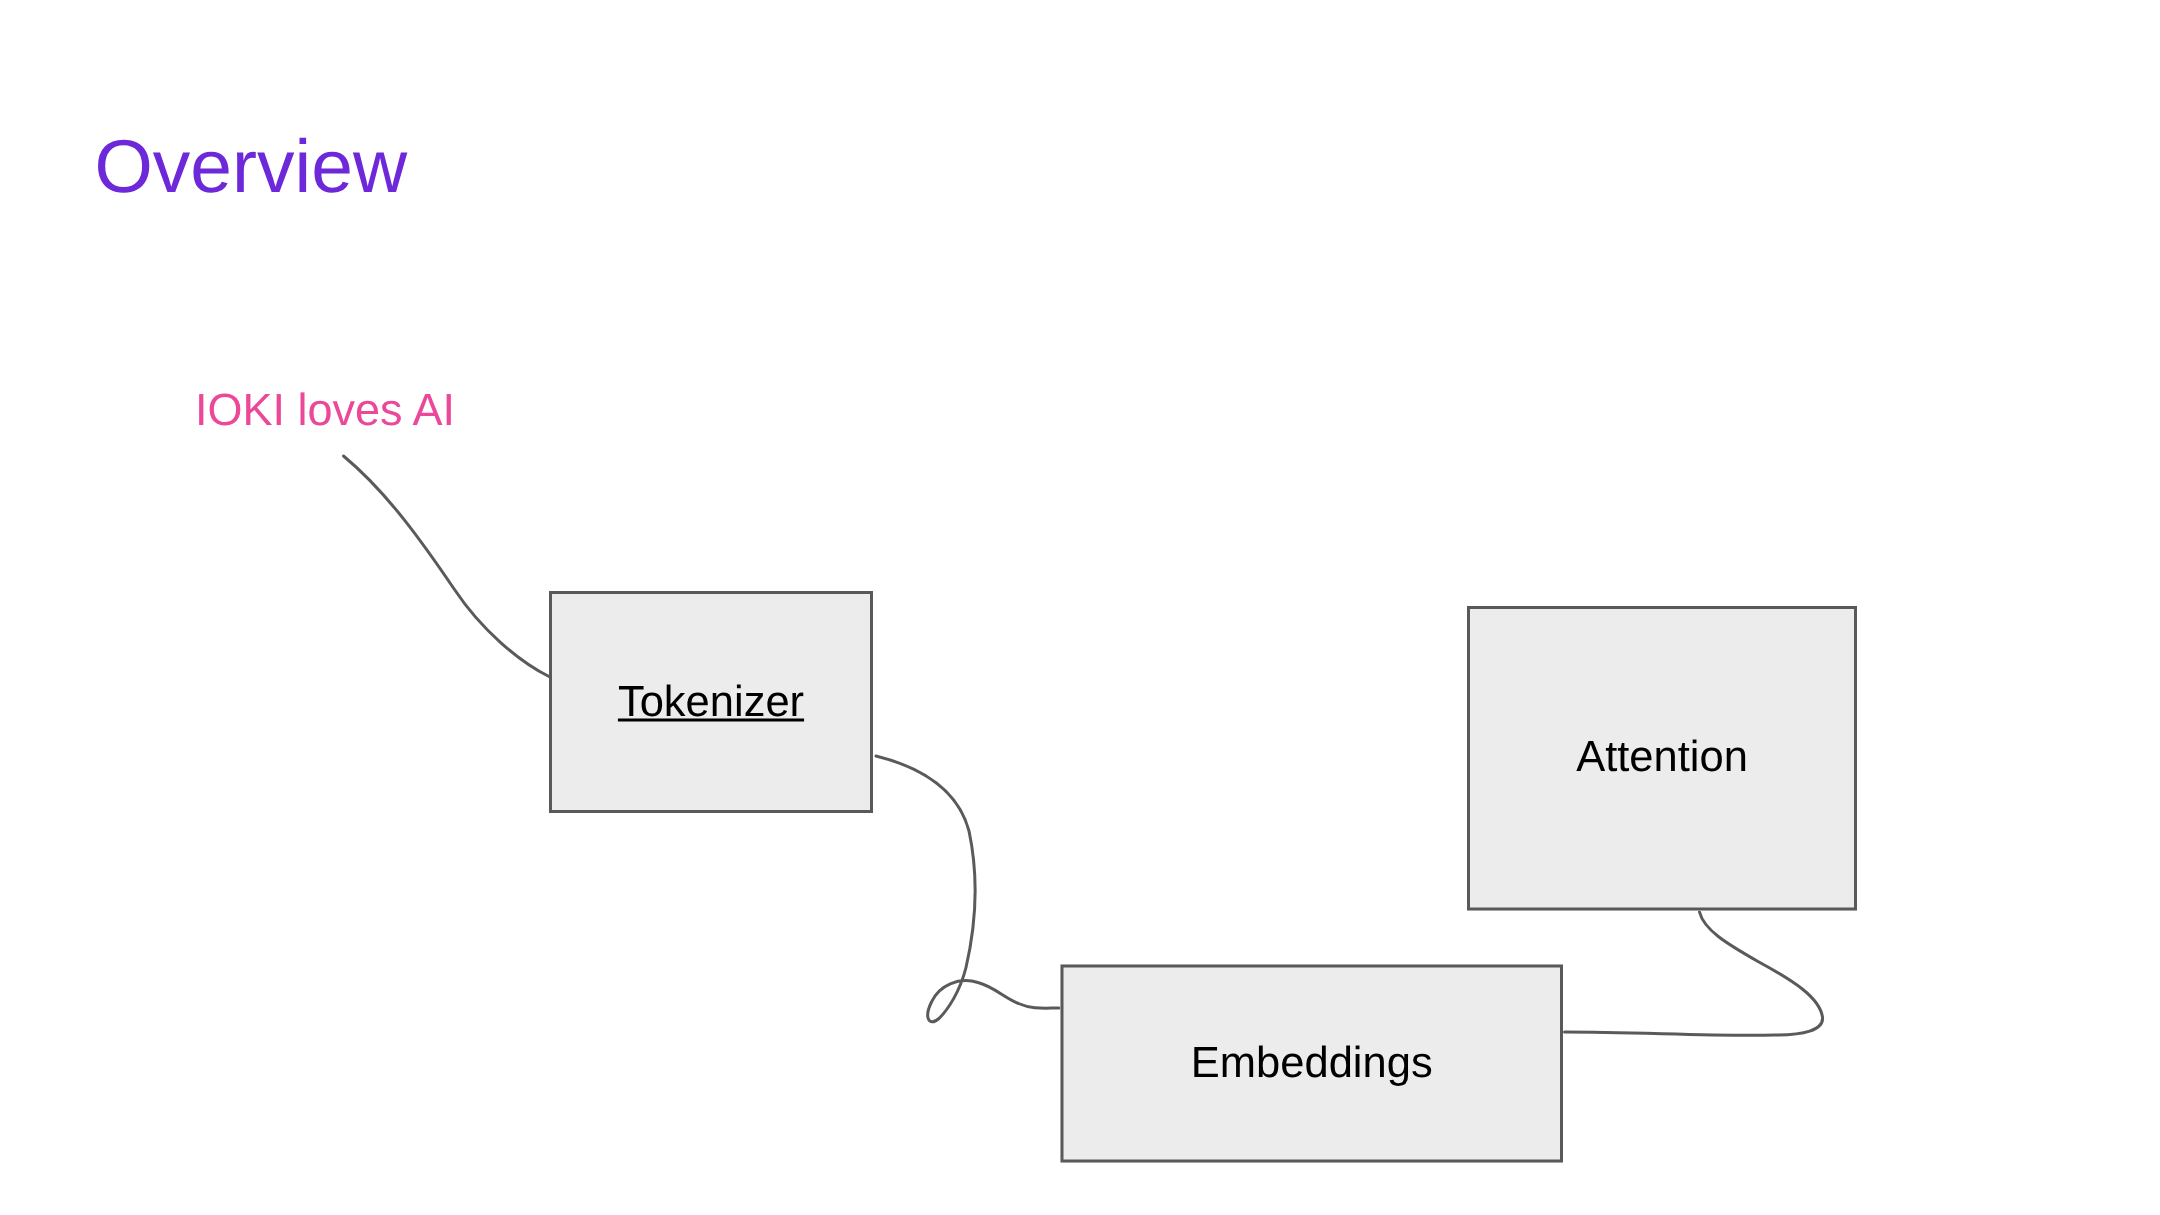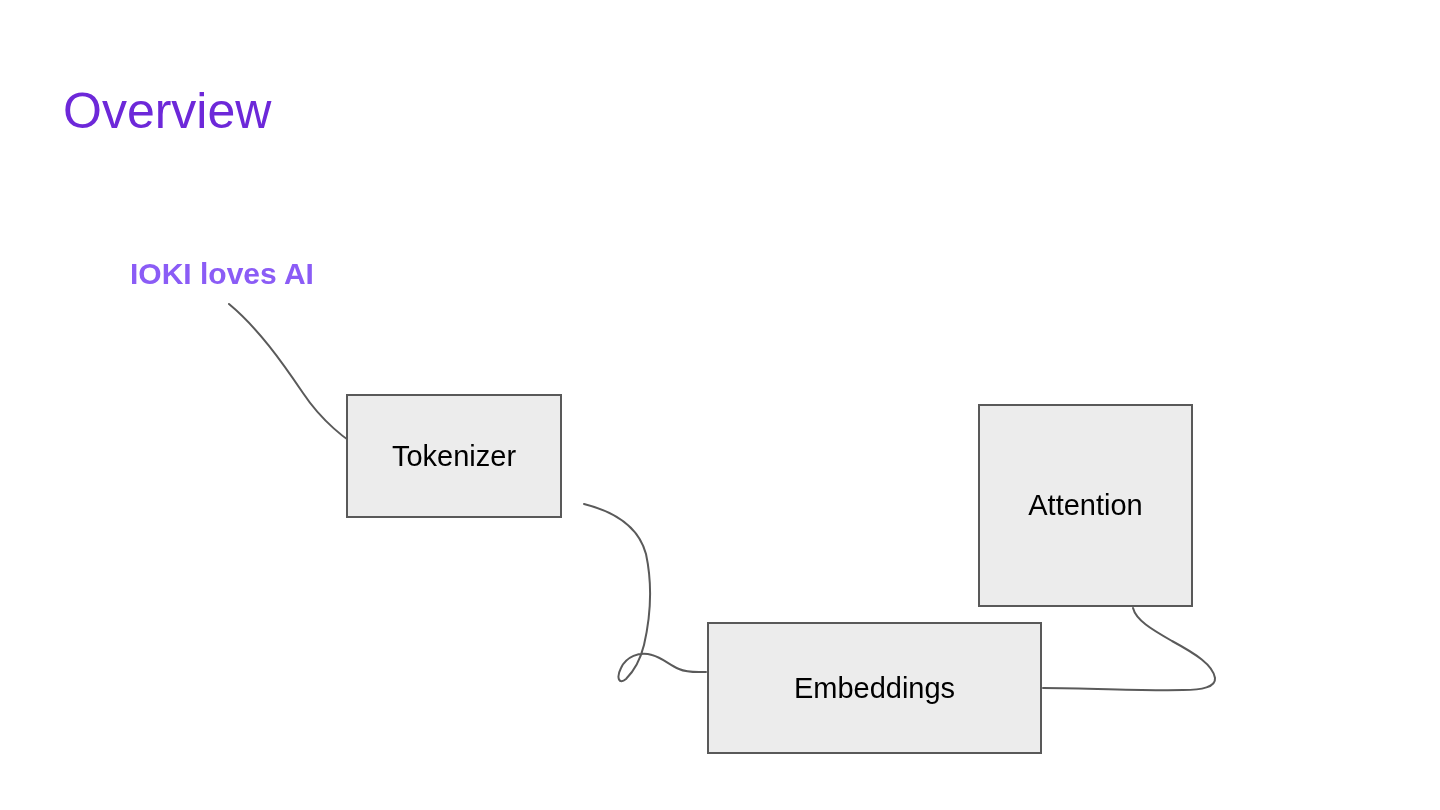--- a/index.html
+++ b/index.html
@@ -22,41 +22,40 @@
     line-height: 1.1;
     color: #6d28d9;
     white-space: nowrap;
   }
   .annotation {
     position: absolute;
     left: 130px;
     top: 256px;
     font-size: 30px;
     line-height: 1.2;
-    color: #8b5cf6;
+    color: #ec4899;
     white-space: nowrap;
-    font-weight: bold;
   }
   .node {
     position: absolute;
     background: #ececec;
     border: 2px solid #595959;
     box-sizing: border-box;
     display: flex;
     align-items: center;
     justify-content: center;
   }
   .node-label {
     font-size: 29px;
     color: #000000;
     white-space: nowrap;
   }
-  .node-tokenizer  { left: 346px; top: 394px; width: 216px; height: 124px; }
-  .node-embeddings { left: 707px; top: 622px; width: 335px; height: 132px; }
-  .node-attention  { left: 978px; top: 404px; width: 215px; height: 203px; }
+  .node-tokenizer  { left: 366px; top: 394px; width: 216px; height: 148px; text-decoration: underline; }
+  .node-embeddings { left: 707px; top: 643px; width: 335px; height: 132px; }
+  .node-attention  { left: 978px; top: 404px; width: 260px; height: 203px; }
   svg.connector-layer {
     position: absolute;
     left: 0;
     top: 0;
     width: 1440px;
     height: 810px;
     pointer-events: none;
   }
   svg.connector-layer path {
     fill: none;

